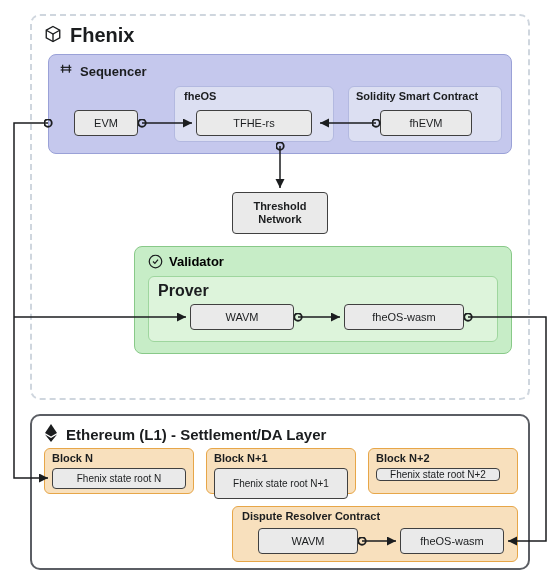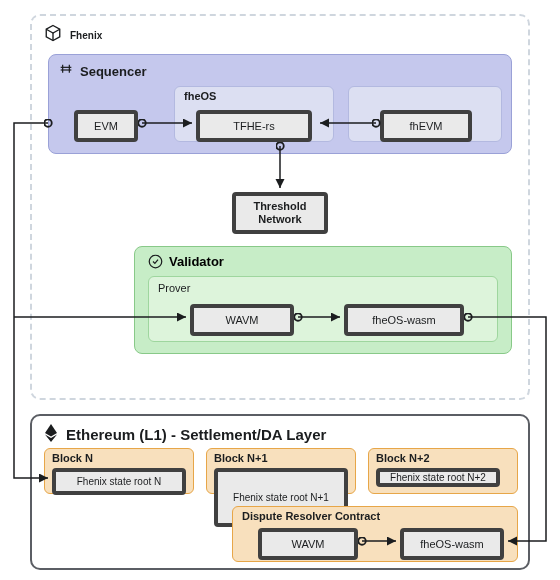--- a/index.html
+++ b/index.html
@@ -3,38 +3,38 @@
 <meta charset="utf-8">
 <style>
   * { box-sizing: border-box; margin: 0; padding: 0; }
   body { font-family: -apple-system, BlinkMacSystemFont, "Segoe UI", Arial, sans-serif; width: 560px; height: 580px; background: #fff; position: relative; }
   .canvas { position: relative; width: 560px; height: 580px; }
 
   .outer-dashed { position: absolute; left: 30px; top: 14px; width: 500px; height: 386px; border: 2px dashed #cfd6de; border-radius: 10px; background: #fff; }
   .outer-solid  { position: absolute; left: 30px; top: 414px; width: 500px; height: 156px; border: 2px solid #5b5e64; border-radius: 10px; background: #fff; }
 
   .title-row { position: absolute; display: flex; align-items: center; gap: 8px; }
-  .title-text { font-size: 10px; font-weight: 600; color: #1b1d1f; }
+  .title-text { font-size: 20px; font-weight: 600; color: #1b1d1f; }
 
   .sequencer { position: absolute; left: 48px; top: 54px; width: 464px; height: 100px; background: #c5c8ed; border: 1px solid #9aa1d7; border-radius: 8px; }
   .seq-title { position: absolute; left: 58px; top: 62px; display: flex; align-items: center; gap: 6px; color: #1b1d1f; font-size: 13px; font-weight: 600; }
 
   .fheos-box { position: absolute; left: 174px; top: 86px; width: 160px; height: 56px; background: #dcdff2; border: 1px solid #b3b9e0; border-radius: 6px; }
   .fheos-label { position: absolute; left: 184px; top: 90px; font-size: 11px; color: #1b1d1f; font-weight: 600; }
 
   .contract-box { position: absolute; left: 348px; top: 86px; width: 154px; height: 56px; background: #dcdff2; border: 1px solid #b3b9e0; border-radius: 6px; }
   .contract-label { position: absolute; left: 356px; top: 90px; font-size: 11px; color: #1b1d1f; font-weight: 600; }
 
-  .chip { position: absolute; background: #eaeaea; border: 4px solid #404040; border-radius: 4px; font-size: 11px; color: #1b1d1f; display: flex; align-items: center; justify-content: center; padding: 6px 10px; font-weight: 500; }
+  .chip { position: absolute; background: #eaeaea; border: 1px solid #404040; border-radius: 4px; font-size: 11px; color: #1b1d1f; display: flex; align-items: center; justify-content: center; padding: 6px 10px; font-weight: 500; }
   .chip-bold { font-weight: 700; }
 
   .validator { position: absolute; left: 134px; top: 246px; width: 378px; height: 108px; background: #c7edc7; border: 1px solid #88c988; border-radius: 8px; }
   .validator-title { position: absolute; left: 148px; top: 254px; display: flex; gap: 6px; font-size: 13px; font-weight: 600; }
   .prover-box { position: absolute; left: 148px; top: 276px; width: 350px; height: 66px; background: #ddf4db; border: 1px solid #9ed69e; border-radius: 6px; }
-  .prover-label { position: absolute; left: 158px; top: 282px; font-size: 11px; font-weight: 400; color: #1b1d1f; }
+  .prover-label { position: absolute; left: 158px; top: 282px; font-size: 16px; font-weight: 700; color: #1b1d1f; }
 
   .eth-title { position: absolute; left: 44px; top: 424px; display: flex; align-items: center; gap: 8px; font-size: 15px; font-weight: 700; color: #1b1d1f; }
 
   .block-box { position: absolute; background: #f8e0bd; border: 1px solid #e7a648; border-radius: 6px; }
   .block-label { position: absolute; font-size: 11px; font-weight: 600; color: #1b1d1f; }
 
   .dispute-box { position: absolute; left: 232px; top: 506px; width: 286px; height: 56px; background: #f8e0bd; border: 1px solid #e7a648; border-radius: 6px; }
   .dispute-label { position: absolute; left: 242px; top: 510px; font-size: 11px; font-weight: 600; color: #1b1d1f; text-align: right; }
 
   svg.overlay { position: absolute; left: 0; top: 0; width: 560px; height: 580px; pointer-events: none; }
@@ -70,20 +70,21 @@
   <span>Sequencer</span>
 </div>
 
 <div class="chip" style="left:74px; top:110px; width:64px;">EVM</div>
 
 <div class="fheos-box"></div>
 <div class="fheos-label">fheOS</div>
 <div class="chip" style="left:196px; top:110px; width:116px;">TFHE-rs</div>
 
 <div class="contract-box"></div>
+<div class="contract-label">Solidity Smart Contract</div>
 <div class="chip chip-bold" style="left:232px; top:192px; width:96px; height:42px; flex-direction:column; line-height:1.2; text-align:center;">
   <div>Threshold</div>
   <div>Network</div>
 </div>
 
 <div class="chip" style="left:380px; top:110px; width:92px;">fhEVM</div>
 
 <div class="validator"></div>
 <div class="validator-title">
   <span class="icon">
@@ -109,21 +110,21 @@
   </span>
   <span>Ethereum (L1) - Settlement/DA Layer</span>
 </div>
 
 <div class="block-box" style="left:44px; top:448px; width:150px; height:46px;"></div>
 <div class="block-label" style="left:52px; top:452px;">Block N</div>
 <div class="chip" style="left:52px; top:468px; width:134px; font-size:10px; padding:4px 16px;">Fhenix state root N</div>
 
 <div class="block-box" style="left:206px; top:448px; width:150px; height:46px;"></div>
 <div class="block-label" style="left:214px; top:452px;">Block N+1</div>
-<div class="chip" style="left:214px; top:468px; width:134px; font-size:10px; padding:20px 6px;">Fhenix state root N+1</div>
+<div class="chip" style="left:214px; top:468px; width:134px; font-size:10px; padding:9px 6px;">Fhenix state root N+1</div>
 
 <div class="block-box" style="left:368px; top:448px; width:150px; height:46px;"></div>
 <div class="block-label" style="left:376px; top:452px;">Block N+2</div>
 <div class="chip" style="left:376px; top:468px; width:124px; font-size:10px; padding:0 6px;">Fhenix state root N+2</div>
 
 <div class="dispute-box"></div>
 <div class="dispute-label">Dispute Resolver Contract</div>
 <div class="chip" style="left:258px; top:528px; width:100px;">WAVM</div>
 <div class="chip" style="left:400px; top:528px; width:104px;">fheOS-wasm</div>
 

